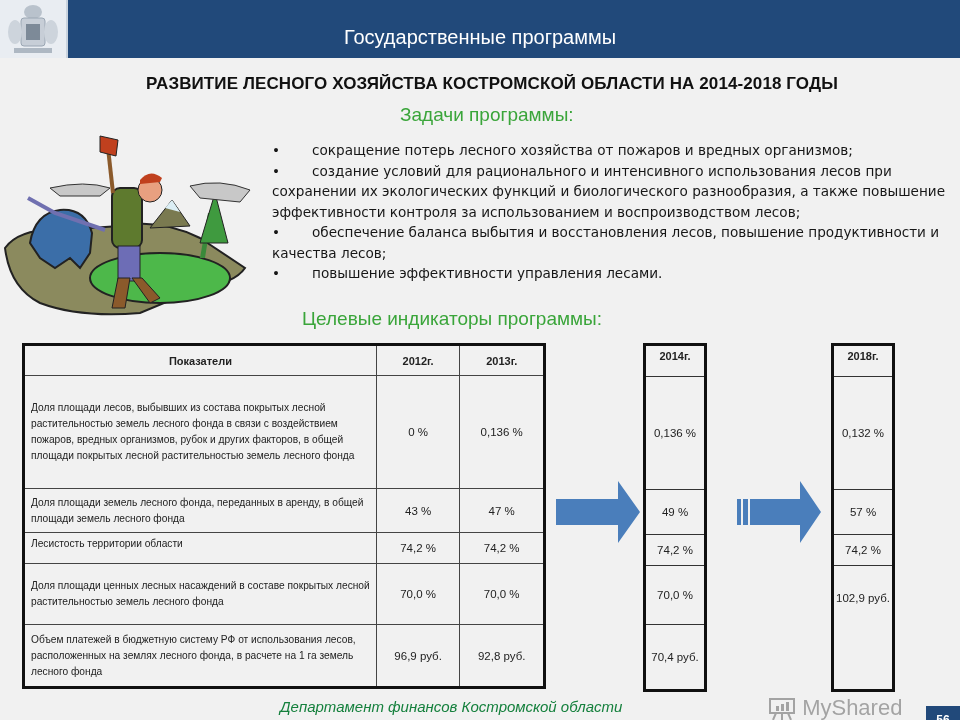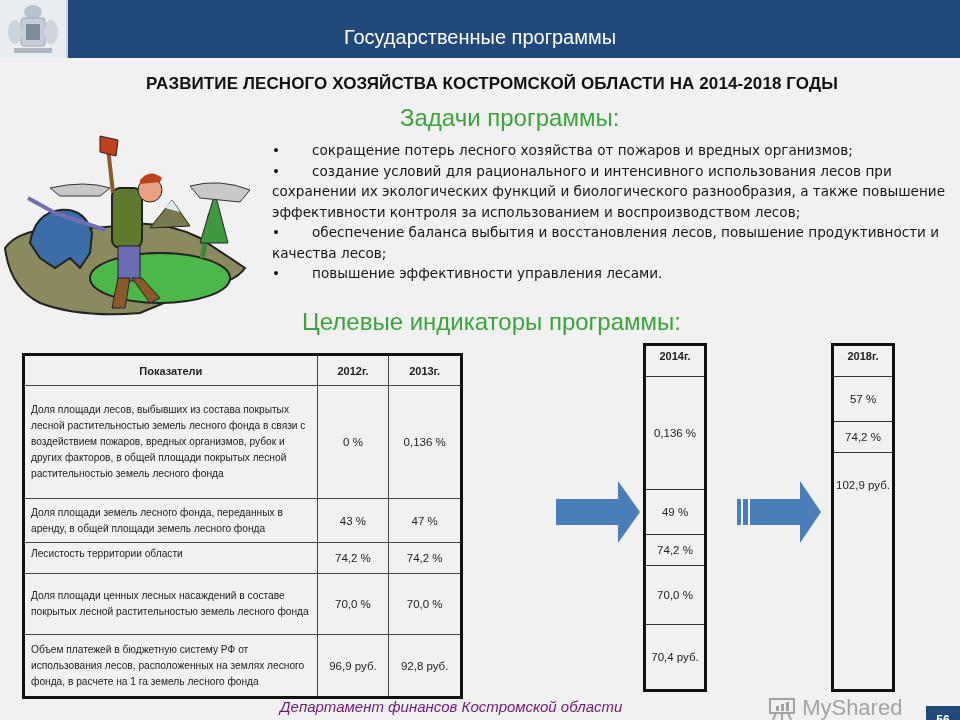--- a/index.html
+++ b/index.html
@@ -4,43 +4,43 @@
 <style>
   * { box-sizing: border-box; margin: 0; padding: 0; }
   html, body { width: 960px; height: 720px; overflow: hidden; }
   body { background: #f1f1f1; position: relative; font-family: "Liberation Sans", sans-serif; color: #111; }
 
   .header-bar { position: absolute; left: 0; top: 0; width: 960px; height: 58px; background: #21497a; }
   .logo { position: absolute; left: 0; top: 0; width: 68px; height: 58px; background: #e9edf2; border-right: 2px solid #c9d3de; display:flex; align-items:center; justify-content:center; }
   .header-title { position: absolute; left: 0; width: 960px; top: 26px; text-align: center; color: #fff; font-size: 20px; font-family: "Liberation Sans", sans-serif; }
 
   .page-title { position: absolute; left: 0; width: 984px; top: 74px; text-align: center; font-weight: bold; font-size: 17px; letter-spacing: 0.1px; }
-  .green-heading { position: absolute; color: #3aa53a; font-size: 24px; text-align: center; }
+  .green-heading { position: absolute; color: #3aa53a; font-size: 19px; text-align: center; }
   .tasks-heading { left: 400px; top: 104px; }
   .targets-heading { left: 302px; top: 308px; }
 
   .tasks { position: absolute; left: 272px; top: 140px; width: 680px; font-family: "DejaVu Sans", sans-serif; font-size: 13.6px; line-height: 20.5px; color: #161616; }
   .tasks .bullet { display: inline-block; width: 40px; }
 
   .illustration { position: absolute; left: 0; top: 118px; width: 260px; height: 200px; }
 
   table { border-collapse: collapse; font-family: "Liberation Sans", sans-serif; }
-  .main-table { position: absolute; left: 22px; top: 353px; width: 441px; border: 3px solid #111; }
+  .main-table { position: absolute; left: 22px; top: 343px; width: 524px; border: 3px solid #111; }
   .main-table th, .main-table td { border: 1px solid #444; font-size: 10.2px; color: #222; }
   .main-table th { height: 31px; font-weight: bold; text-align: center; font-size: 11px; }
   .main-table td.label { padding: 3px 6px; line-height: 16px; text-align: left; }
   .main-table td.val { text-align: center; font-size: 11.5px; }
 
   .year-col { position: absolute; top: 343px; width: 64px; height: 349px; border: 3px solid #111; }
   .year-col .cell { border-top: 1px solid #333; display:flex; align-items:center; justify-content:center; font-size: 11.5px; color:#222; }
   .year-col .cell.head { border-top: none; font-weight: bold; font-size: 11px; align-items:flex-start; padding-top: 4px; }
 
   .arrow { position: absolute; }
   .watermark { position: absolute; left: 768px; top: 660px; font-size: 22px; color: #8a8a8a; opacity: 0.75; margin-top: 35px; }
-  .footer-text { position: absolute; left: 280px; top: 698px; font-style: italic; font-size: 15px; color: #701a75; }
+  .footer-text { position: absolute; left: 280px; top: 698px; font-style: italic; font-size: 15px; color: #15803d; }
   .page-num { position: absolute; left: 926px; top: 692px; width: 34px; height: 28px; background: #21497a; color: #fff; font-weight: bold; font-size: 12px; display:flex; align-items:center; justify-content:center;margin-top:14px; }
 </style>
 </head>
 <body>
 
 <div class="header-bar"></div>
 <div class="logo">
   <svg width="54" height="54" viewBox="0 0 54 54">
     <ellipse cx="27" cy="10" rx="9" ry="7" fill="#b9c2cc"></ellipse>
     <rect x="15" y="16" width="24" height="28" rx="3" fill="#c7ced7" stroke="#9aa6b3"></rect>
@@ -139,20 +139,21 @@
 </div>
 
 <svg class="arrow" style="left:737px;top:481px" width="84" height="62" viewBox="0 0 84 62">
   <rect x="0" y="18" width="4" height="26" fill="#4a7ebb"></rect>
   <rect x="6" y="18" width="5" height="26" fill="#4a7ebb"></rect>
   <path d="M13 18 H63 V0 L84 31 L63 62 V44 H13 Z" fill="#4a7ebb"></path>
 </svg>
 
 <div class="year-col" style="left:831px">
   <div class="cell head" style="height:30px">2018г.</div>
+  <div class="cell" style="height:113px">0,132 %</div>
   <div class="cell" style="height:45px">57 %</div>
   <div class="cell" style="height:31px">74,2 %</div>
   <div class="cell" style="height:64px">102,9 руб.</div>
 </div>
 
 <div class="watermark">
   <svg width="28" height="24" viewBox="0 0 28 24" style="vertical-align:middle">
     <rect x="2" y="2" width="24" height="14" fill="none" stroke="#8a8a8a" stroke-width="2"></rect>
     <rect x="8" y="9" width="3" height="5" fill="#8a8a8a"></rect>
       <rect x="13" y="7" width="3" height="7" fill="#8a8a8a"></rect>

